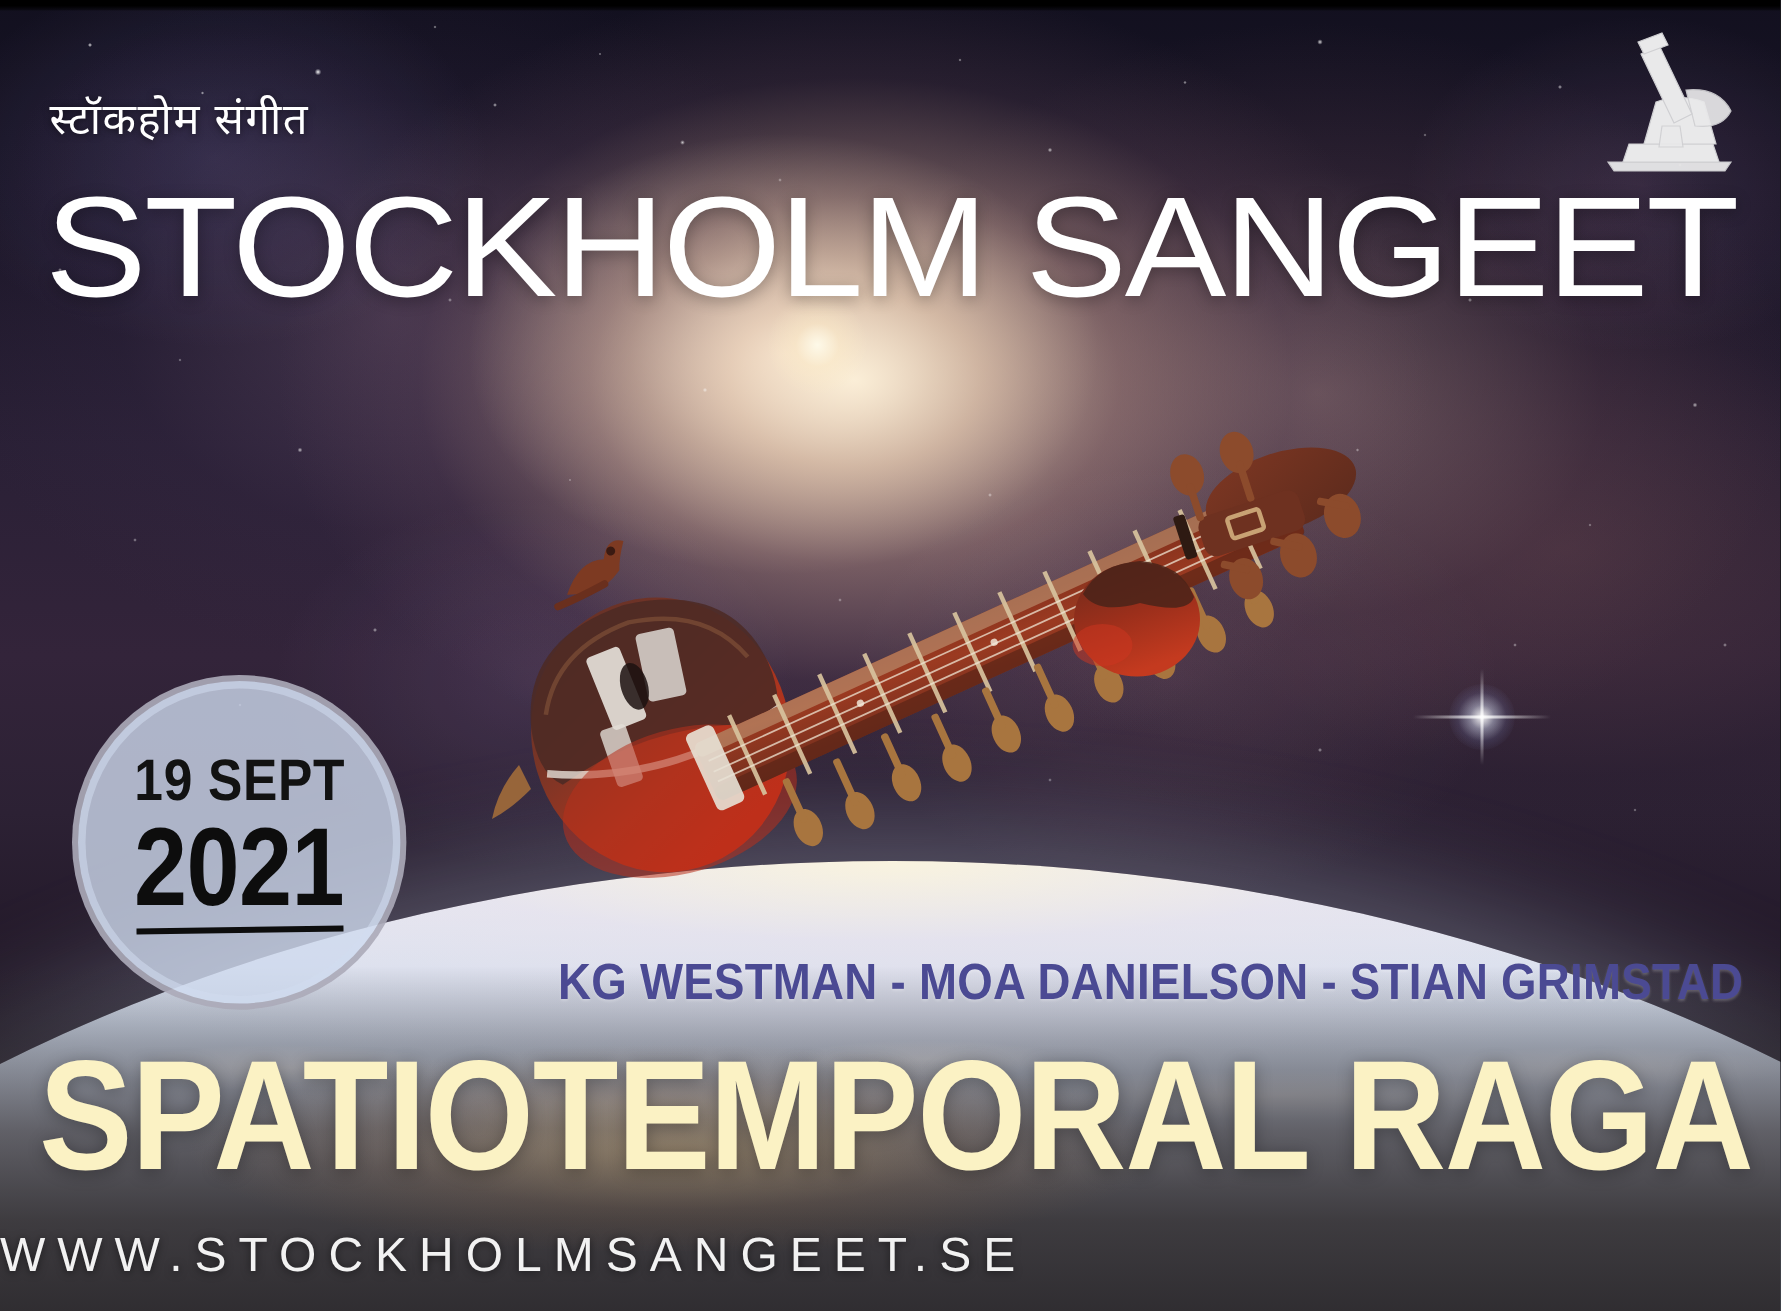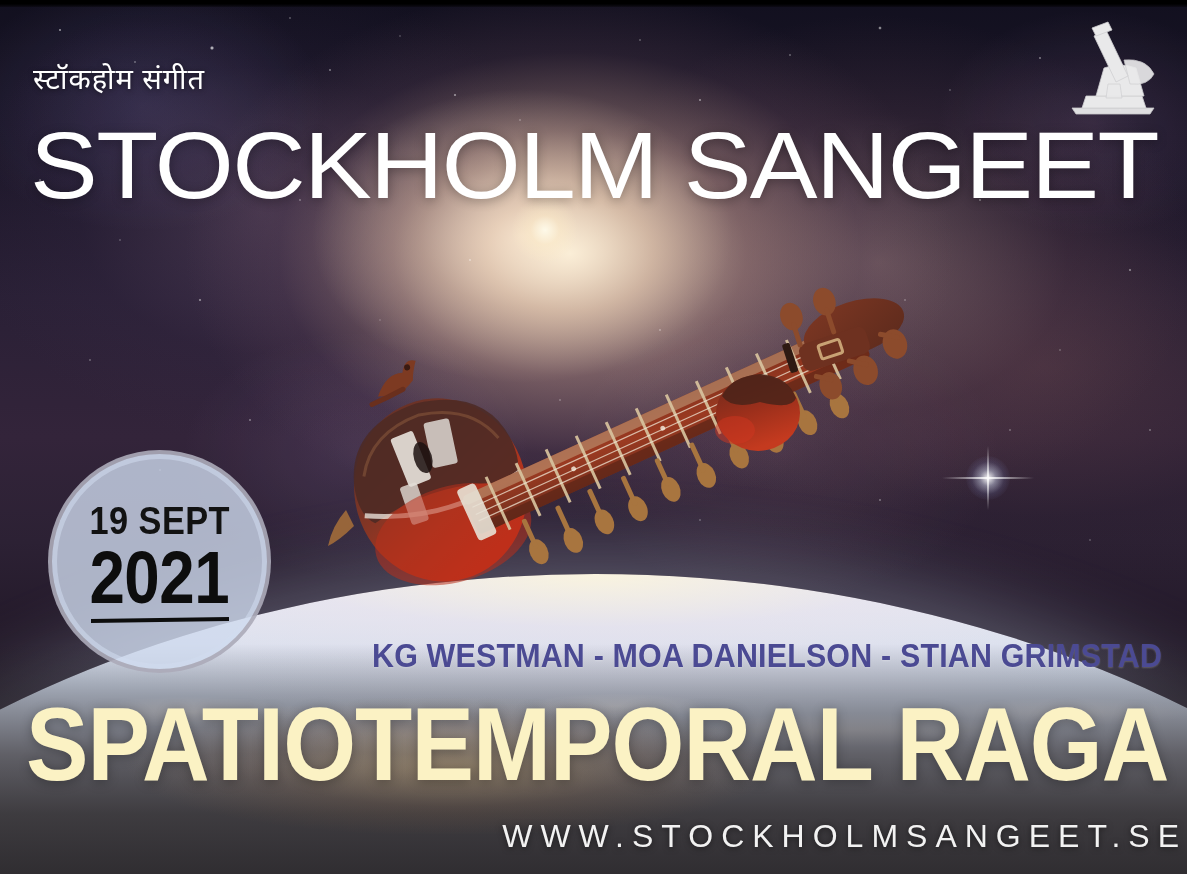--- a/index.html
+++ b/index.html
@@ -155,21 +155,21 @@
     background:radial-gradient(ellipse 420px 90px at 38% 60%, rgba(255,205,120,0.30) 0%, rgba(190,130,70,0.12) 45%, rgba(0,0,0,0) 78%);
     pointer-events:none;
   }
 
   
   .sitar { position:absolute; left:280px; top:278px; width:640px; height:340px; }
 
   
   .devanagari {
     position:absolute; left:33px; top:58px;
-    font-family:Liberation Serif, serif;
+    font-family:Liberation Sans, sans-serif;
     font-size:29px; color:#ffffff; letter-spacing:1px;
     text-shadow:0 1px 5px rgba(0,0,0,0.55);
     white-space:nowrap;
   }
   .main-title {
     position:absolute; left:30px; top:118px;
     font-size:95px; line-height:1.0; font-weight:300;
     color:#ffffff; letter-spacing:-1.5px; white-space:nowrap;
     text-shadow:0 2px 10px rgba(0,0,0,0.30);
     transform:scaleX(0.99); transform-origin:left center;
@@ -226,21 +226,21 @@
     font-family:"Liberation Sans Narrow","Liberation Sans", sans-serif;
     font-size:104px; font-weight:700; line-height:1;
     color:#fbf2c4; letter-spacing:-1px; white-space:nowrap;
     transform:scaleX(1.0); transform-origin:left center;
     text-shadow:0 2px 12px rgba(0,0,0,0.30);
   }
 
   
   .url {
     position:absolute; left:0; top:818px; width:1187px;
-    text-align:right;
+    text-align:left;
     font-size:32px; font-weight:400; color:#f2f2f2;
     letter-spacing:8px;
     text-shadow:0 1px 6px rgba(0,0,0,0.55);
   }
 
   
   .logo { position:absolute; left:1058px; top:18px; width:110px; height:100px; }
 </style>
 </head>
 <body>

